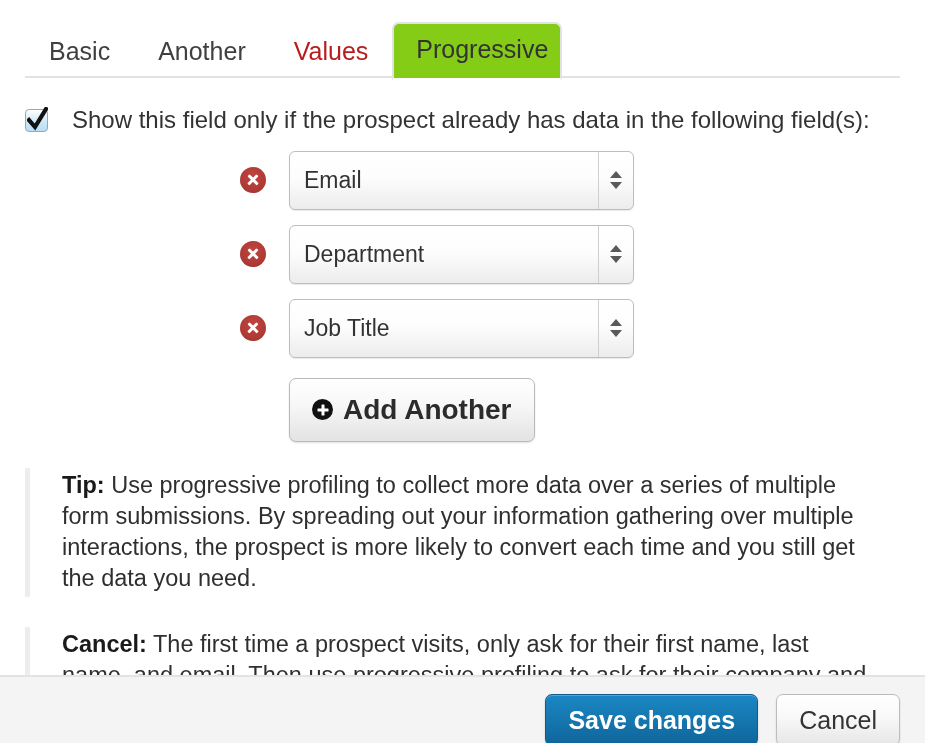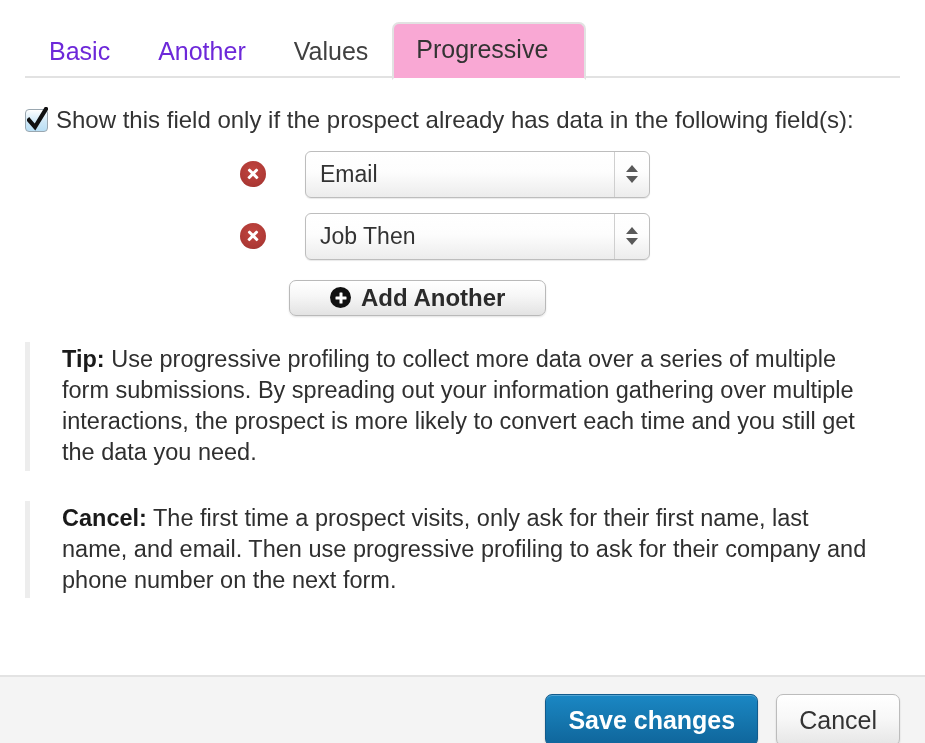--- a/index.html
+++ b/index.html
@@ -41,52 +41,52 @@
   }
   .tabs {
     display: flex;
     align-items: flex-end;
     height: 58px;
     position: relative;
     z-index: 2;
   }
   .tab {
     font-size: 25px;
-    color: #6d28d9;
+    color: #404040;
     padding: 0 22px 14px 22px;
     line-height: 1;
     cursor: pointer;
     white-space: nowrap;
     background: transparent;
     border: 2px solid transparent;
     border-bottom: none;
     box-sizing: border-box;
   }
   .tab.muted {
-    color: #404040;
+    color: #b91c1c;
   }
   .tab.active {
     color: #333333;
-    background: #f9a8d4;
+    background: #84cc16;
     border: 2px solid #e2e2e2;
     border-bottom: 2px solid #ffffff;
     border-radius: 7px 7px 0 0;
-    padding: 13px 36px 16px 22px;
+    padding: 13px 12px 16px 22px;
     margin-bottom: -2px;
     position: relative;
   }
 
   
   .content {
     padding: 28px 25px 0 25px;
   }
   .checkline {
     display: flex;
     align-items: flex-start;
-    gap: 8px;
+    gap: 24px;
   }
   .cbox {
     width: 23px;
     height: 23px;
     flex: 0 0 23px;
     border-radius: 4px;
     border: 1px solid #9aa7b0;
     background: linear-gradient(to bottom, #ffffff 0%, #cfe8f7 55%, #b9dff5 100%);
     box-shadow: inset 0 1px 0 rgba(255,255,255,.9);
     position: relative;
@@ -130,31 +130,30 @@
     width: 13px;
     height: 3.4px;
     background: #ffffff;
     border-radius: 1px;
   }
   .delbtn:before { transform: translate(-50%,-50%) rotate(45deg); }
   .delbtn:after  { transform: translate(-50%,-50%) rotate(-45deg); }
 
   .sel {
     width: 345px;
-    height: 47px;
+    height: 59px;
     border: 1px solid #bdbdbd;
     border-radius: 6px;
     background: linear-gradient(to bottom, #ffffff 0%, #fdfdfd 45%, #ececec 100%);
     box-shadow: 0 1px 1px rgba(0,0,0,.09), inset 0 1px 0 #ffffff;
     display: flex;
     align-items: center;
     position: relative;
     cursor: pointer;
     box-sizing: border-box;
-    margin-left: 16px;
   }
   .sel-text {
     flex: 1;
     padding-left: 14px;
     font-size: 23px;
     color: #333333;
     white-space: nowrap;
     overflow: hidden;
   }
   .sel-arrows {
@@ -183,27 +182,27 @@
 
   
   .addrow {
     padding-left: 264px;
     margin-top: 20px;
   }
   .addbtn {
     display: inline-flex;
     align-items: center;
     gap: 10px;
-    height: 36px;
-    padding: 0 40px;
+    height: 64px;
+    padding: 0 22px;
     border: 1px solid #b9b9b9;
     border-radius: 7px;
     background: linear-gradient(to bottom, #ffffff 0%, #f7f7f7 42%, #e3e3e3 100%);
     box-shadow: 0 1px 2px rgba(0,0,0,.12), inset 0 1px 0 #ffffff;
-    font-size: 24px;
+    font-size: 28px;
     font-weight: bold;
     color: #2b2b2b;
     cursor: pointer;
     box-sizing: border-box;
   }
   .plus {
     width: 21px;
     height: 21px;
     border-radius: 50%;
     background: #111111;
@@ -310,32 +309,42 @@
         <div class="delbtn"></div>
         <div class="sel">
           <div class="sel-text">Email</div>
           <div class="sel-arrows">
             <span class="tri-up"></span>
             <span class="tri-dn"></span>
           </div>
         </div>
       </div>
 
-
       <div class="frow">
         <div class="delbtn"></div>
         <div class="sel">
-          <div class="sel-text">Job Then</div>
+          <div class="sel-text">Department</div>
           <div class="sel-arrows">
             <span class="tri-up"></span>
             <span class="tri-dn"></span>
           </div>
         </div>
       </div>
 
+      <div class="frow">
+        <div class="delbtn"></div>
+        <div class="sel">
+          <div class="sel-text">Job Title</div>
+          <div class="sel-arrows">
+            <span class="tri-up"></span>
+            <span class="tri-dn"></span>
+          </div>
+        </div>
+      </div>
+
     </div>
 
     <div class="addrow">
       <div class="addbtn">
         <span class="plus"></span>
         <span>Add Another</span>
       </div>
     </div>
 
     <div class="notes">

